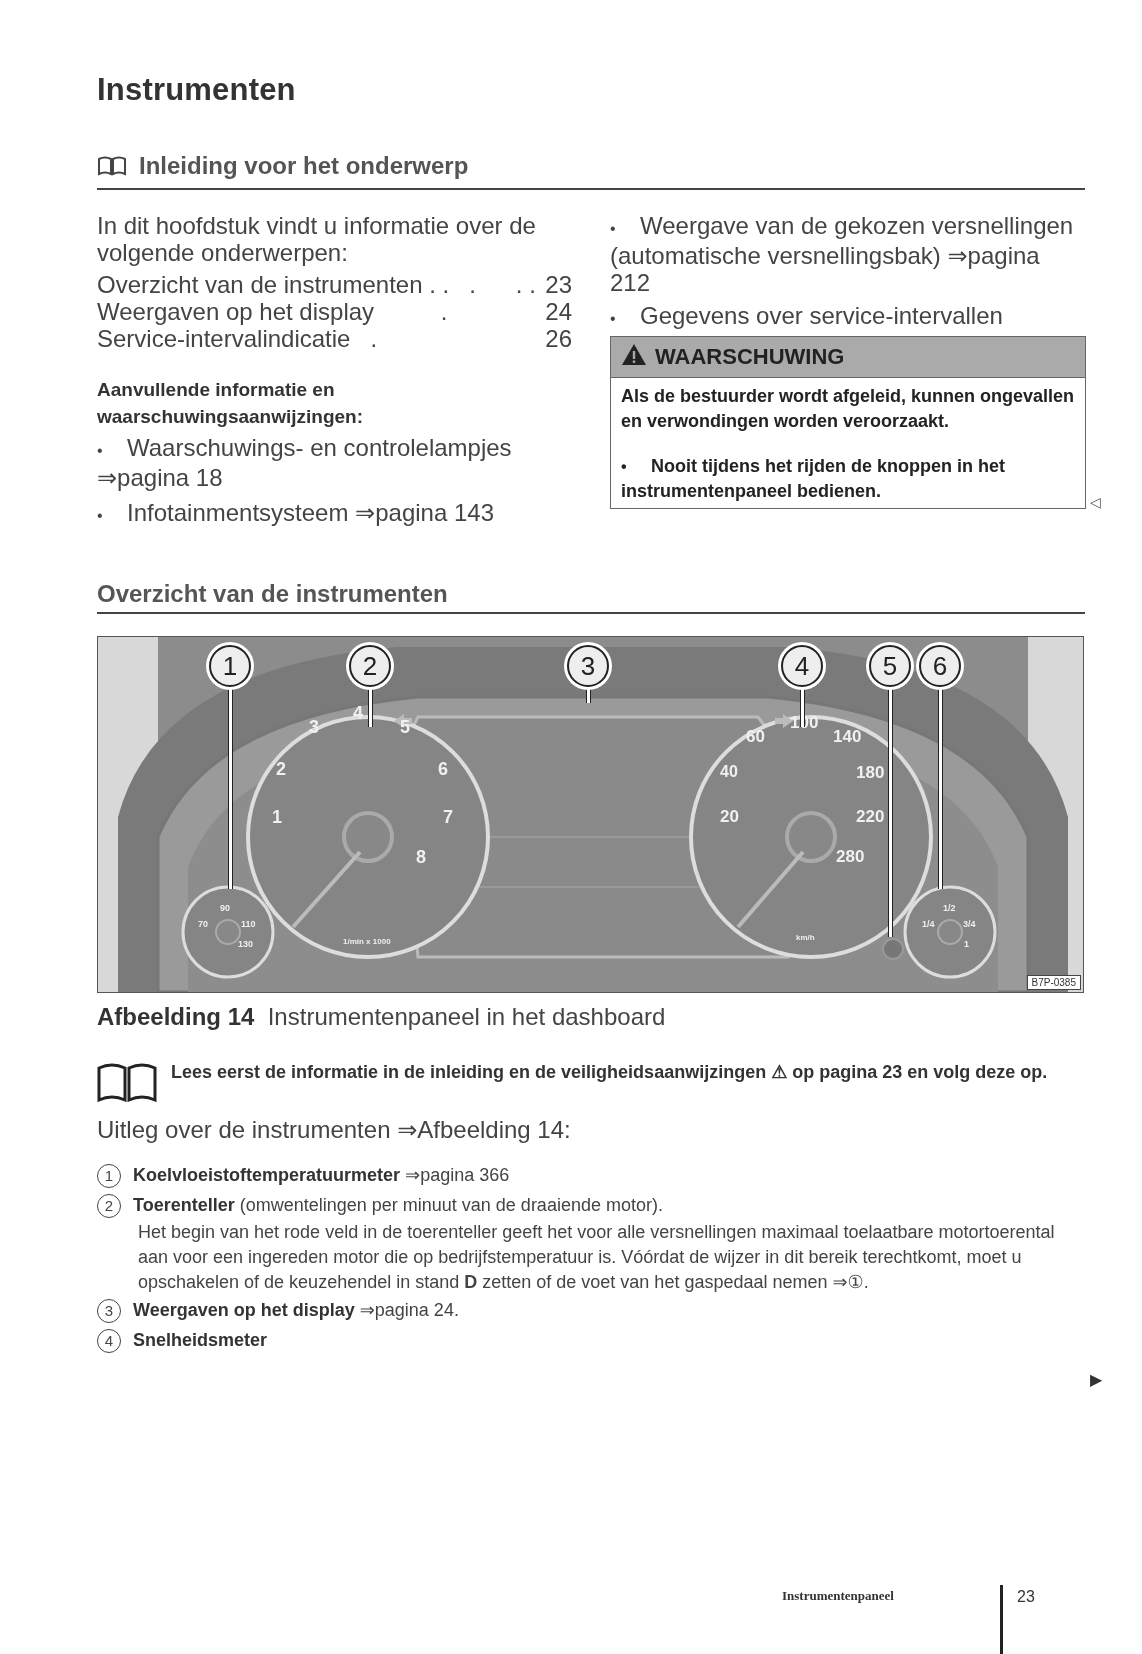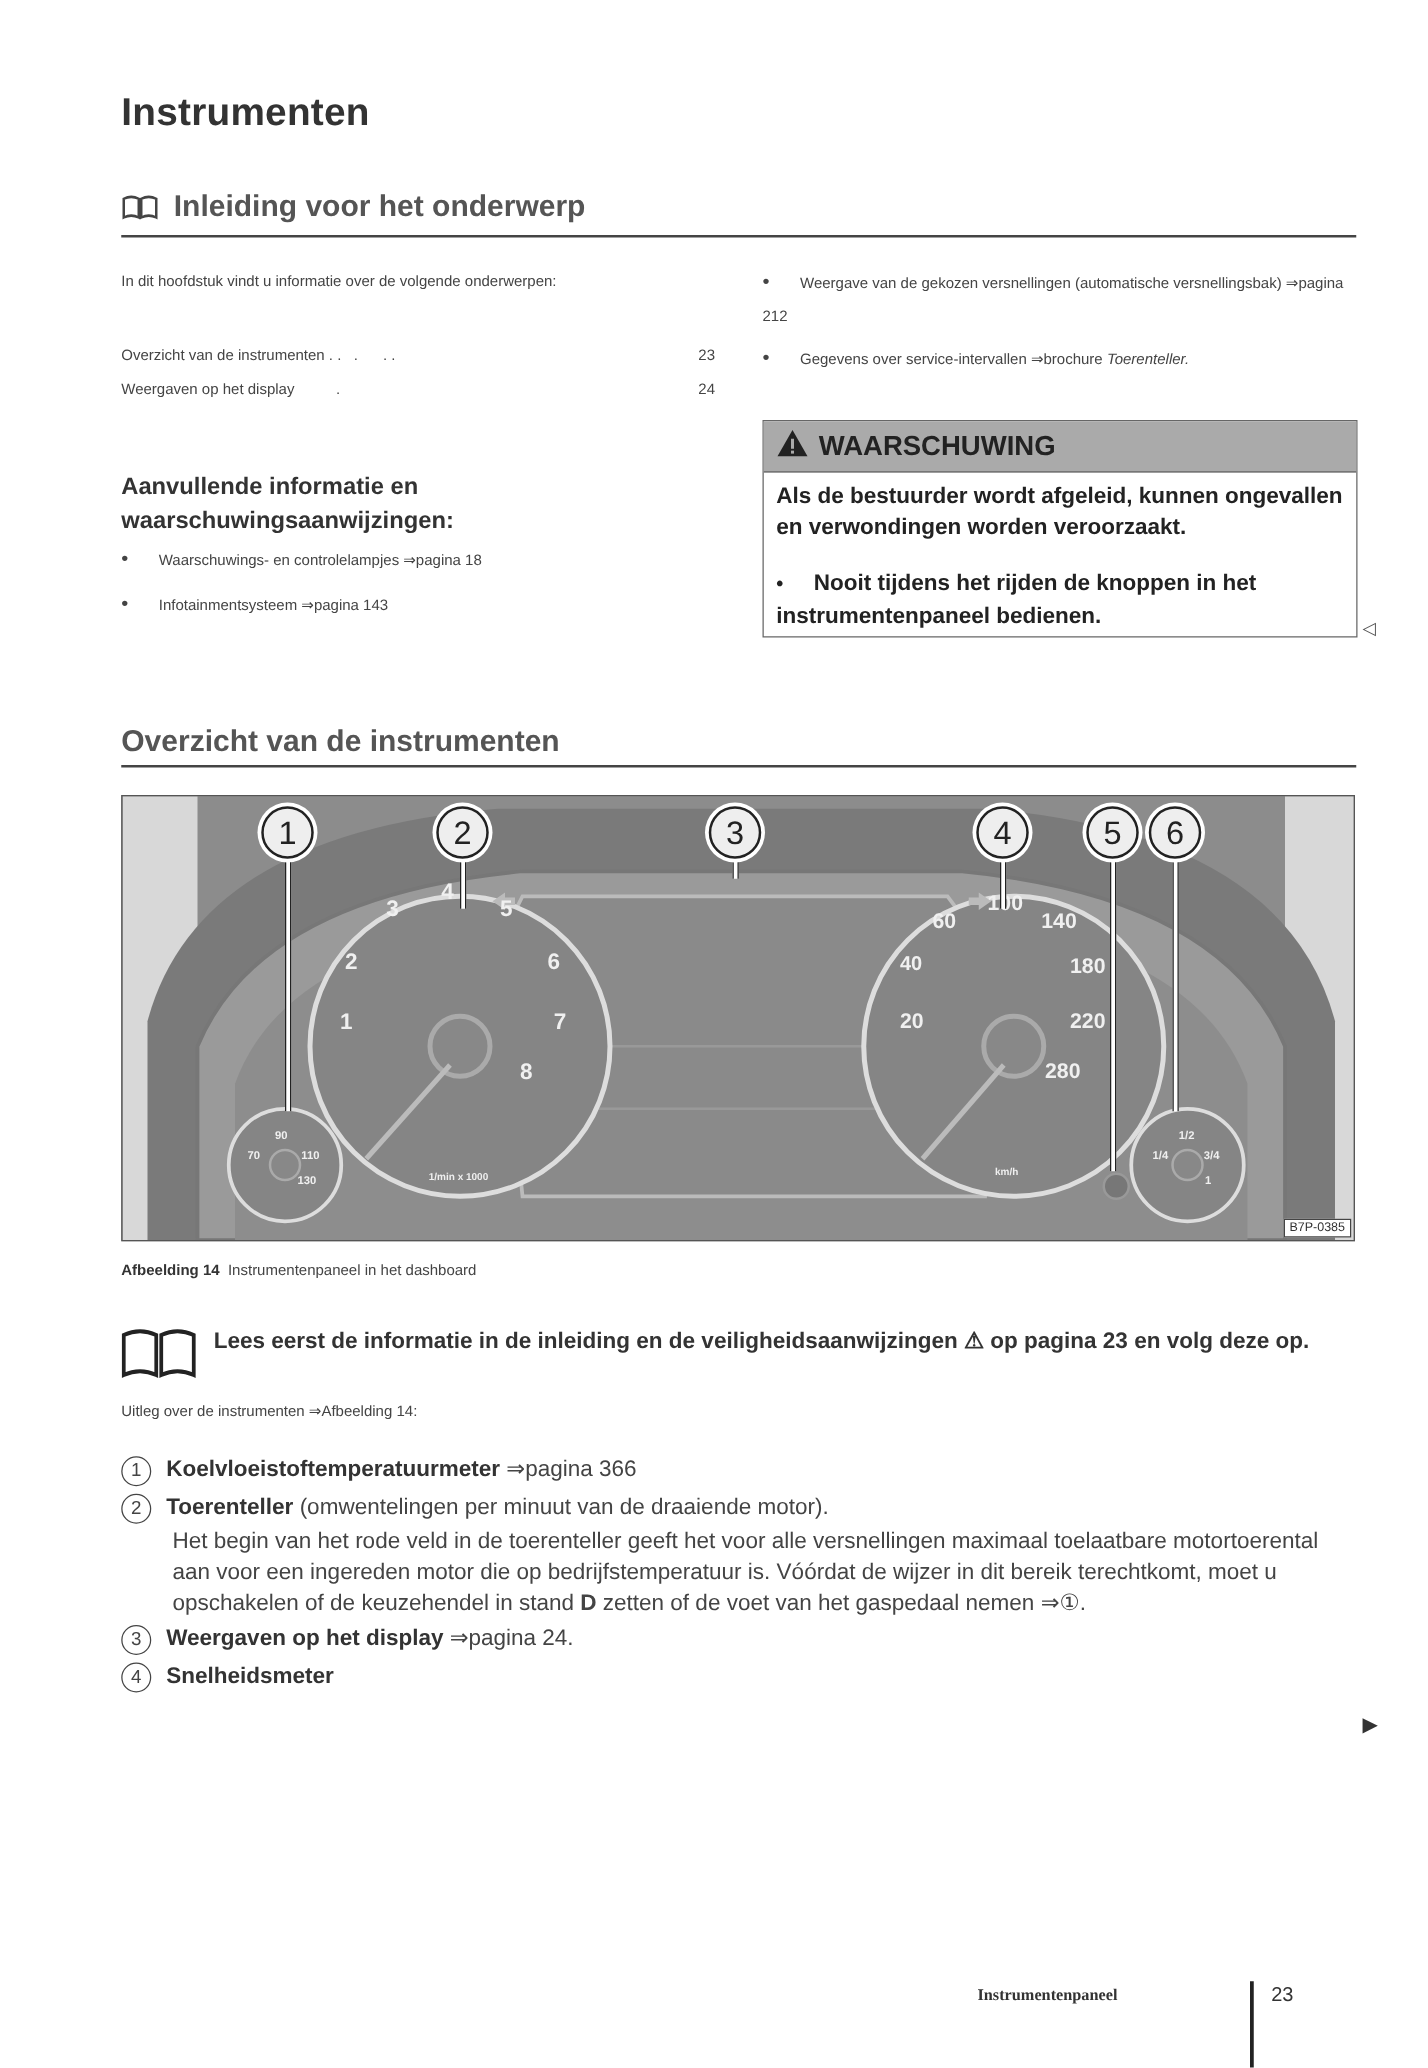--- a/index.html
+++ b/index.html
@@ -1,21 +1,21 @@
 <!DOCTYPE html>
 <html><head>
 <meta charset="utf-8">
 <style>
   html,body{margin:0;padding:0;background:#fff;}
   body{width:1142px;height:1654px;position:relative;overflow:hidden;font-family:"Liberation Sans",sans-serif;color:#333;}
   .abs{position:absolute;}
   .h1{left:97px;top:72px;font-size:31px;font-weight:bold;color:#333;letter-spacing:0.2px;}
   .h2{font-size:24px;font-weight:bold;color:#555;}
   .rule{height:2px;background:#444;}
-  .txt{font-size:12px;line-height:27px;color:#444;}
+  .txt{font-size:24px;line-height:27px;color:#444;}
   .bold{font-weight:bold;color:#333;}
   .toc-row{display:flex;justify-content:space-between;width:475px;}
   .bullet::before{content:"•";display:inline-block;width:30px;font-size:16px;}
   .warnbox{left:610px;top:336px;width:474px;border:1.5px solid #666;}
   .warnhead{background:#aaa;height:40px;display:flex;align-items:center;padding-left:10px;font-size:22px;font-weight:bold;color:#222;border-bottom:1.5px solid #666;}
   .warnbody{padding:6px 10px 4px 10px;font-size:18px;line-height:25px;font-weight:bold;color:#222;}
   .figure{left:97px;top:636px;width:985px;height:355px;background:#8a8a8a;overflow:hidden;border:1px solid #555;}
   .callout{width:38px;height:38px;border-radius:50%;border:2.5px solid #222;background:#eee;display:flex;align-items:center;justify-content:center;font-size:26px;color:#222;box-shadow:0 0 0 3px #fff;}
   .leader{width:3px;background:#fff;border-left:1px solid #222;border-right:1px solid #222;}
   .circnum{display:inline-flex;width:22px;height:22px;border:1.5px solid #444;border-radius:50%;align-items:center;justify-content:center;font-size:15px;margin-right:12px;color:#444;}
@@ -39,20 +39,24 @@
 <div class="abs txt" style="left:97px;top:212px;width:480px;">In dit hoofdstuk vindt u informatie over de volgende onderwerpen:</div>
 
 <div class="abs txt" style="left:97px;top:271px;">
   <div class="toc-row">
       <span><span>Overzicht van de instrumenten</span><span style="white-space:pre;"> . .   .      . .</span></span>
       <span>23</span>
     </div>
   <div class="toc-row">
       <span><span>Weergaven op het display</span><span style="white-space:pre;">          .</span></span>
       <span>24</span>
+    </div>
+  <div class="toc-row">
+      <span><span>Service-intervalindicatie</span><span style="white-space:pre;">   .</span></span>
+      <span>26</span>
     </div>
 </div>
 
 <div class="abs bold" style="left:97px;top:376px;width:380px;font-size:19px;line-height:27px;">Aanvullende informatie en waarschuwingsaanwijzingen:</div>
 
 <div class="abs txt" style="left:97px;top:434px;width:470px;">
   <div class="bullet">Waarschuwings- en controlelampjes ⇒pagina 18</div>
   <div class="bullet" style="margin-top:8px;">Infotainmentsysteem ⇒pagina 143</div>
 </div>
 

